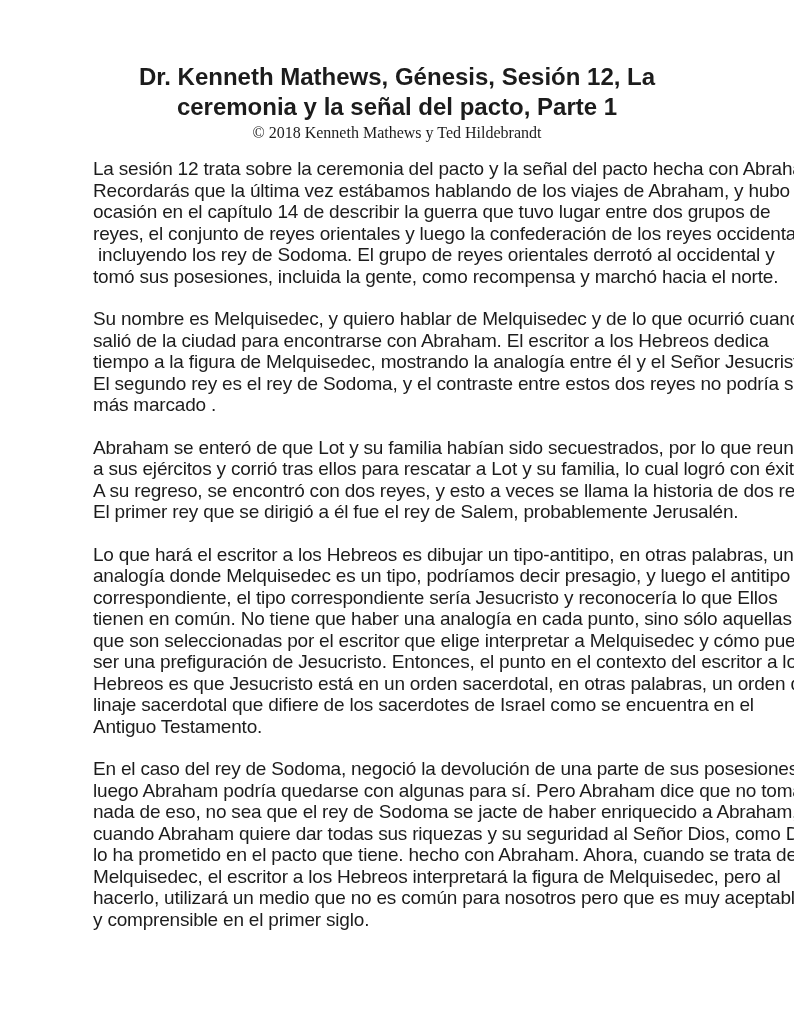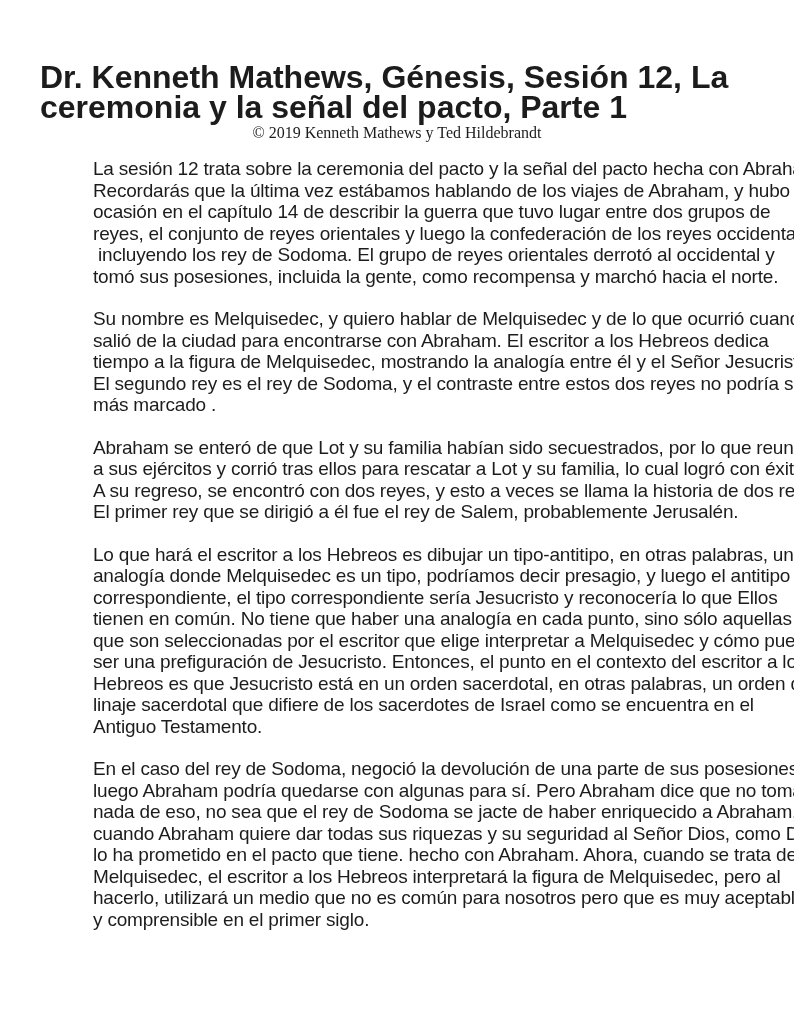--- a/index.html
+++ b/index.html
@@ -10,23 +10,24 @@
   .page {
     position: relative;
     width: 794px;
     height: 1024px;
     background: #ffffff;
     overflow: hidden;
     box-sizing: border-box;
   }
   .doc-title {
     margin: 62px 40px 0 40px;
+    text-align: center;
     font-family: "Liberation Sans", sans-serif;
     font-weight: bold;
-    font-size: 32px;
+    font-size: 24px;
     line-height: 30px;
     color: #1c1c1c;
     white-space: pre;
   }
   .copyright {
     margin-top: 1px;
     text-align: center;
     font-family: "Liberation Serif", serif;
     font-size: 16px;
     line-height: 19px;
@@ -44,21 +45,21 @@
     white-space: pre;
     margin: 0 0 21px 0;
   }
 </style>
 </head>
 <body>
 
 <div class="page">
   <h1 class="doc-title">Dr. Kenneth Mathews, Génesis, Sesión 12, La
 ceremonia y la señal del pacto, Parte 1</h1>
-  <div class="copyright">© 2019 Kenneth Mathews y Ted Hildebrandt</div>
+  <div class="copyright">© 2018 Kenneth Mathews y Ted Hildebrandt</div>
   <div class="content">
     <p class="para">La sesión 12 trata sobre la ceremonia del pacto y la señal del pacto hecha con Abraham.
 Recordarás que la última vez estábamos hablando de los viajes de Abraham, y hubo
 ocasión en el capítulo 14 de describir la guerra que tuvo lugar entre dos grupos de
 reyes, el conjunto de reyes orientales y luego la confederación de los reyes occidentales,
  incluyendo los rey de Sodoma. El grupo de reyes orientales derrotó al occidental y
 tomó sus posesiones, incluida la gente, como recompensa y marchó hacia el norte.</p>
     <p class="para">Su nombre es Melquisedec, y quiero hablar de Melquisedec y de lo que ocurrió cuando
 salió de la ciudad para encontrarse con Abraham. El escritor a los Hebreos dedica
 tiempo a la figura de Melquisedec, mostrando la analogía entre él y el Señor Jesucristo.

